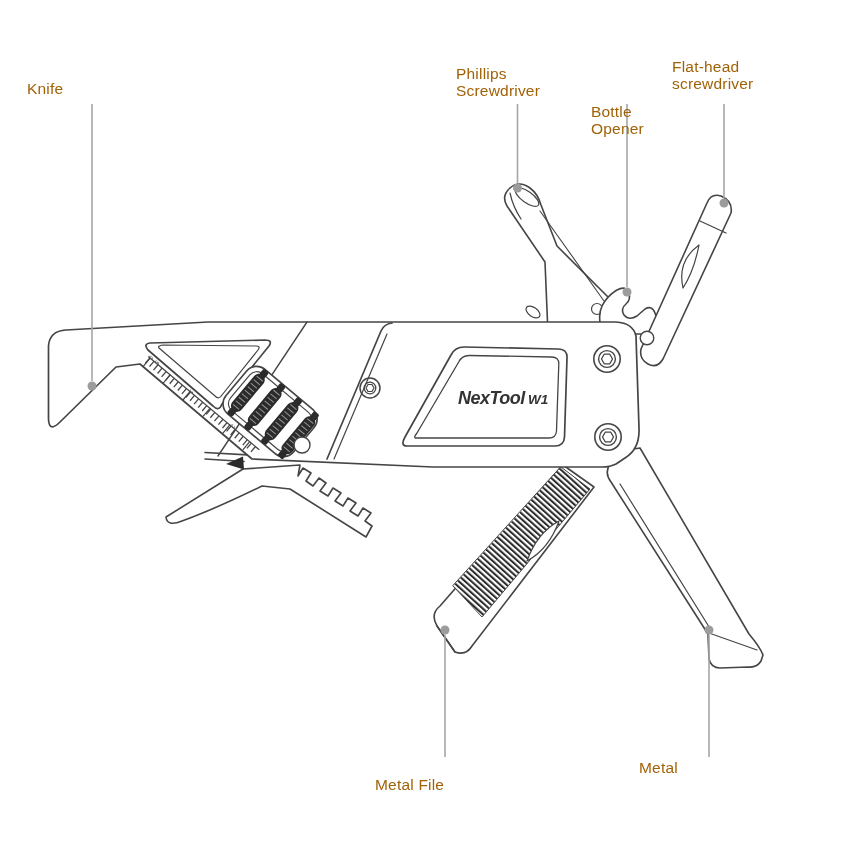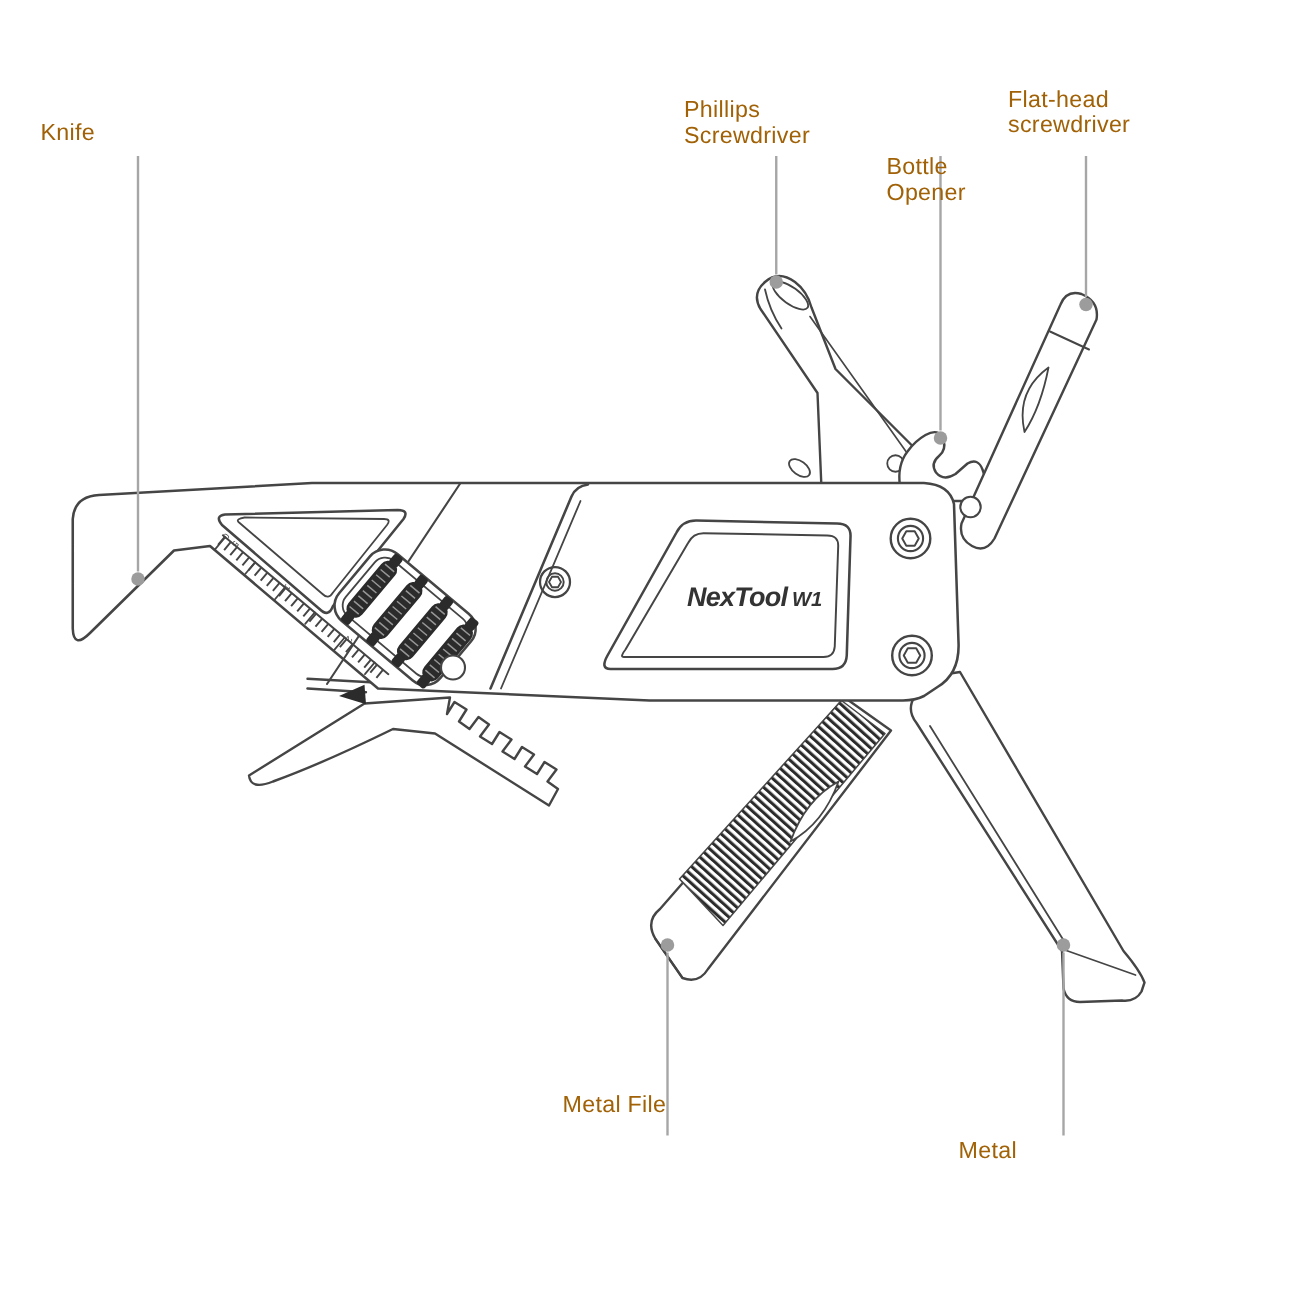--- a/index.html
+++ b/index.html
@@ -5,21 +5,21 @@
   html,body{margin:0;padding:0;background:#fff;}
   .stage{position:relative;width:860px;height:860px;background:#fff;overflow:hidden;
          font-family:"Liberation Sans",sans-serif;}
   .stage svg{position:absolute;left:0;top:0;}
   .callout{position:absolute;transform:translateX(-50%);text-align:left;
            font-size:15.5px;line-height:17px;color:#a16207;letter-spacing:.2px;}
   #co-wrench{left:97px;top:80px;width:140px;}
   #co-phillips{left:512px;top:65px;width:112px;}
   #co-bottle{left:627px;top:65px;width:72px;margin-top:38px;}
   #co-flathead{left:724px;top:58px;width:104px;}
-  #co-file{left:445px;top:728px;width:140px;}
+  #co-file{left:445px;top:776px;width:140px;}
   #co-knife{left:709px;top:759px;width:140px;}
 </style>
 </head>
 <body>
 
 <div class="stage">
 
 <svg width="860" height="860" viewBox="0 0 860 860">
   <defs>
     <pattern id="filehatch" width="4.2" height="4.2" patternUnits="userSpaceOnUse" patternTransform="rotate(-48)">

